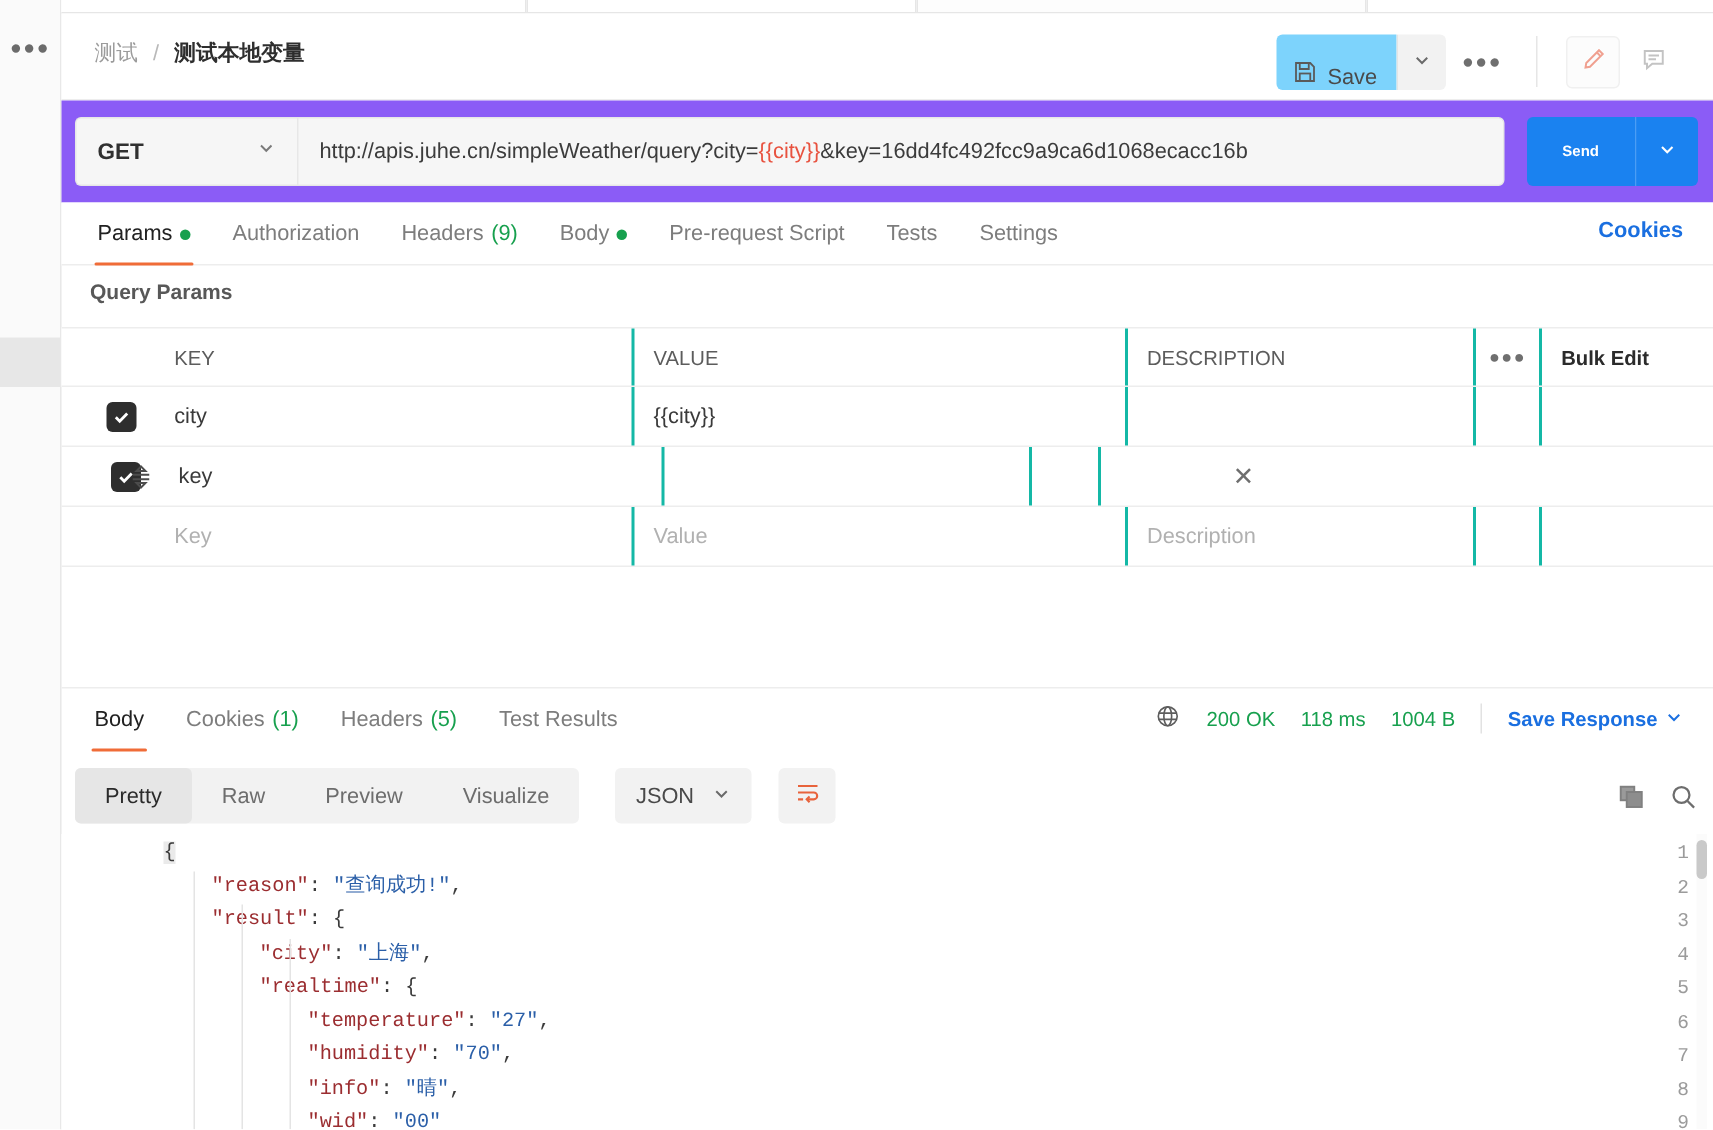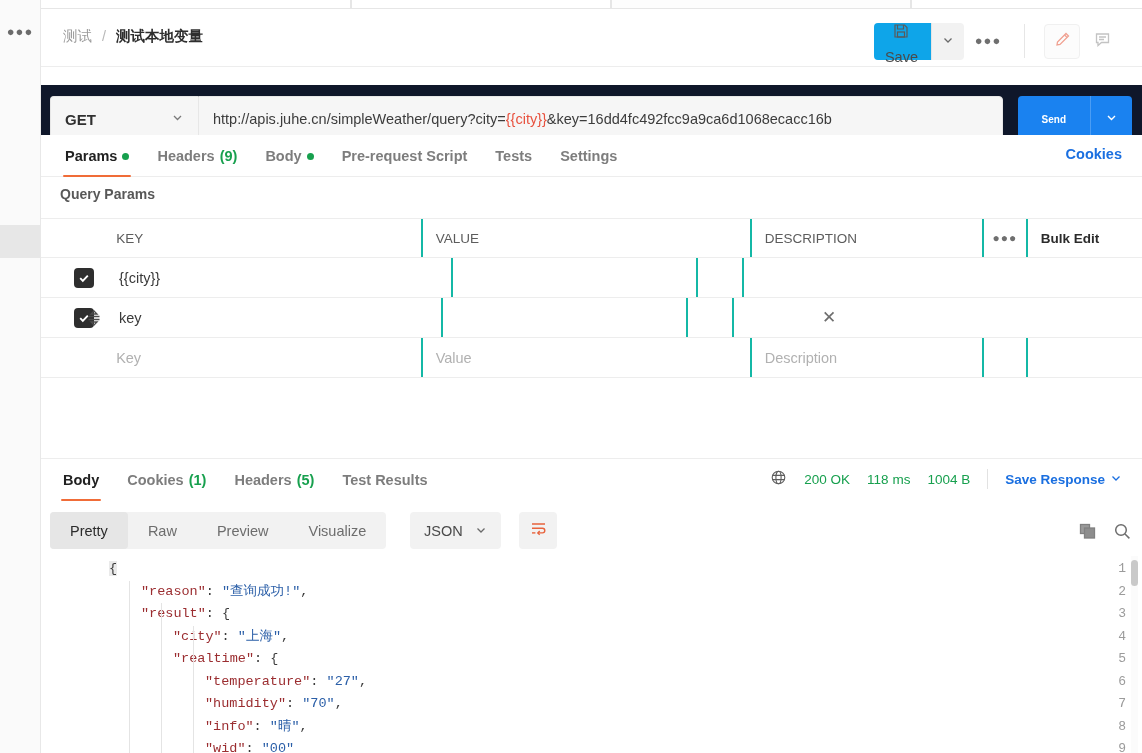--- a/index.html
+++ b/index.html
@@ -43,45 +43,45 @@
     position: absolute; left: 41px; top: 9px; width: 1101px; height: 58px;
     border-bottom: 1px solid #ededed; background: #fff;
   }
   .crumb { position: absolute; left: 22px; top: 17px; font-size: 14.5px; line-height: 20px; }
   .crumb .c-coll { color: #9b9b9b; cursor: pointer; }
   .crumb .c-sep  { color: #b9b9b9; margin: 0 6px; }
   .crumb .c-name { color: #2e2e2e; font-weight: bold; cursor: pointer; }
 
   .save-grp { position: absolute; right: 178px; top: 14px; height: 37px; display: flex; }
   .save-btn {
-    display: flex; align-items: center; gap: 7px;
-    background: #0ea5e9; border: none; border-radius: 4px 0 0 4px;
+    display: flex; align-items: flex-end; gap: 7px;
+    background: #7dd3fc; border: none; border-radius: 4px 0 0 4px;
     padding: 0 13px 0 11px; height: 37px; cursor: pointer;
-    font-size: 14.5px; color: #4a4a4a; font-family: inherit; flex-direction: column;
+    font-size: 14.5px; color: #4a4a4a; font-family: inherit;
   }
   .save-caret {
     width: 33px; height: 37px; background: #f2f2f2; border: none;
     border-left: 1px solid #e4e4e4; border-radius: 0 4px 4px 0; cursor: pointer;
     display: flex; align-items: center; justify-content: center;
   }
   .hdr-dots {
     position: absolute; right: 140px; top: 22px; width: 28px; height: 20px;
     text-align: center; line-height: 20px; color: #6f6f6f; font-size: 13px;
     letter-spacing: 1px; cursor: pointer;
   }
   .hdr-div { position: absolute; right: 117px; top: 15px; width: 1px; height: 34px; background: #e6e6e6; }
   .icon-sq {
     position: absolute; top: 15px; width: 36px; height: 35px; border-radius: 4px;
     display: flex; align-items: center; justify-content: center; cursor: pointer;
   }
   .icon-pencil { right: 62px; background: #fcfcfc; border: 1px solid #f0f0f0;}
   .icon-comment { right: 22px; background: #fff; }
 
   
-  .urlrow { position: absolute; left: 41px; top: 85px; width: 1101px; height: 68px; background: #0f172a; }
+  .urlrow { position: absolute; left: 41px; top: 67px; width: 1101px; height: 68px; background: #8b5cf6; }
   .method-box {
     position: absolute; left: 9px; top: 11px; width: 148px; height: 46px;
     background: #f6f6f6; border: 1px solid #e7e7e7; border-right: none;
     border-radius: 4px 0 0 4px; display: flex; align-items: center;
     padding: 0 14px; cursor: pointer;
   }
   .method-box .m-label { font-size: 15px; font-weight: bold; color: #303030; flex: 1; }
   .url-box {
     position: absolute; left: 157px; top: 11px; width: 805px; height: 46px;
     background: #f6f6f6; border: 1px solid #e7e7e7; border-radius: 0 4px 4px 0;
@@ -98,21 +98,21 @@
     width: 42px; background: #1a82f0; border: none; border-left: 1px solid #4b9df4;
     border-radius: 0 4px 4px 0; cursor: pointer; display: flex;
     align-items: center; justify-content: center;
   }
 
   
   .reqtabs {
     position: absolute; left: 41px; top: 135px; width: 1101px; height: 42px;
     background: #fff; border-bottom: 1px solid #ededed;
   }
-  .rt-list { position: absolute; left: 10px; top: 0; height: 42px; display: flex; align-items: center; font-weight: bold; }
+  .rt-list { position: absolute; left: 10px; top: 0; height: 42px; display: flex; align-items: center; }
   .rt {
     position: relative; height: 42px; display: flex; align-items: center; gap: 5px;
     padding: 0 14px; font-size: 14.5px; color: #7d7d7d; cursor: pointer;
   }
   .rt.active { color: #212121; }
   .rt.active::after {
     content: ""; position: absolute; left: 12px; right: 12px; bottom: 0;
     height: 2.5px; background: #f06c38; border-radius: 2px;
   }
   .rt .dot { width: 7px; height: 7px; border-radius: 50%; background: #17a04e; display: inline-block; }
@@ -299,20 +299,23 @@
     </div>
   </div>
 
   <div class="reqtabs">
     <div class="rt-list">
       <div class="rt active">
         <span>Params</span>
         <span class="dot"></span>
       </div>
       <div class="rt">
+        <span>Authorization</span>
+      </div>
+      <div class="rt">
         <span>Headers</span>
         <span class="cnt">(9)</span>
       </div>
       <div class="rt">
         <span>Body</span>
         <span class="dot"></span>
       </div>
       <div class="rt">
         <span>Pre-request Script</span>
       </div>
@@ -340,20 +343,21 @@
     </div>
 
     <div class="prow">
       <div class="pcell c-check">
         <div class="cbox">
           <svg width="12" height="12" viewBox="0 0 12 12" fill="none" stroke="#fff" stroke-width="1.9">
               <path d="M2.2 6.2l2.6 2.6L9.8 3.6"></path>
             </svg>
         </div>
       </div>
+      <div class="pcell c-key body-cell-text">city</div>
       <div class="pcell c-val body-cell-text val-var">{{city}}</div>
       <div class="pcell c-desc body-cell-text"></div>
       <div class="pcell c-dots"></div>
       <div class="pcell c-bulk"></div>
     </div>
 
     <div class="prow">
       <div class="pcell c-check">
         <span class="drag-h">
           <svg width="16" height="20" viewBox="0 0 16 20" fill="none" stroke="#4c4c4c" stroke-width="1.3">

